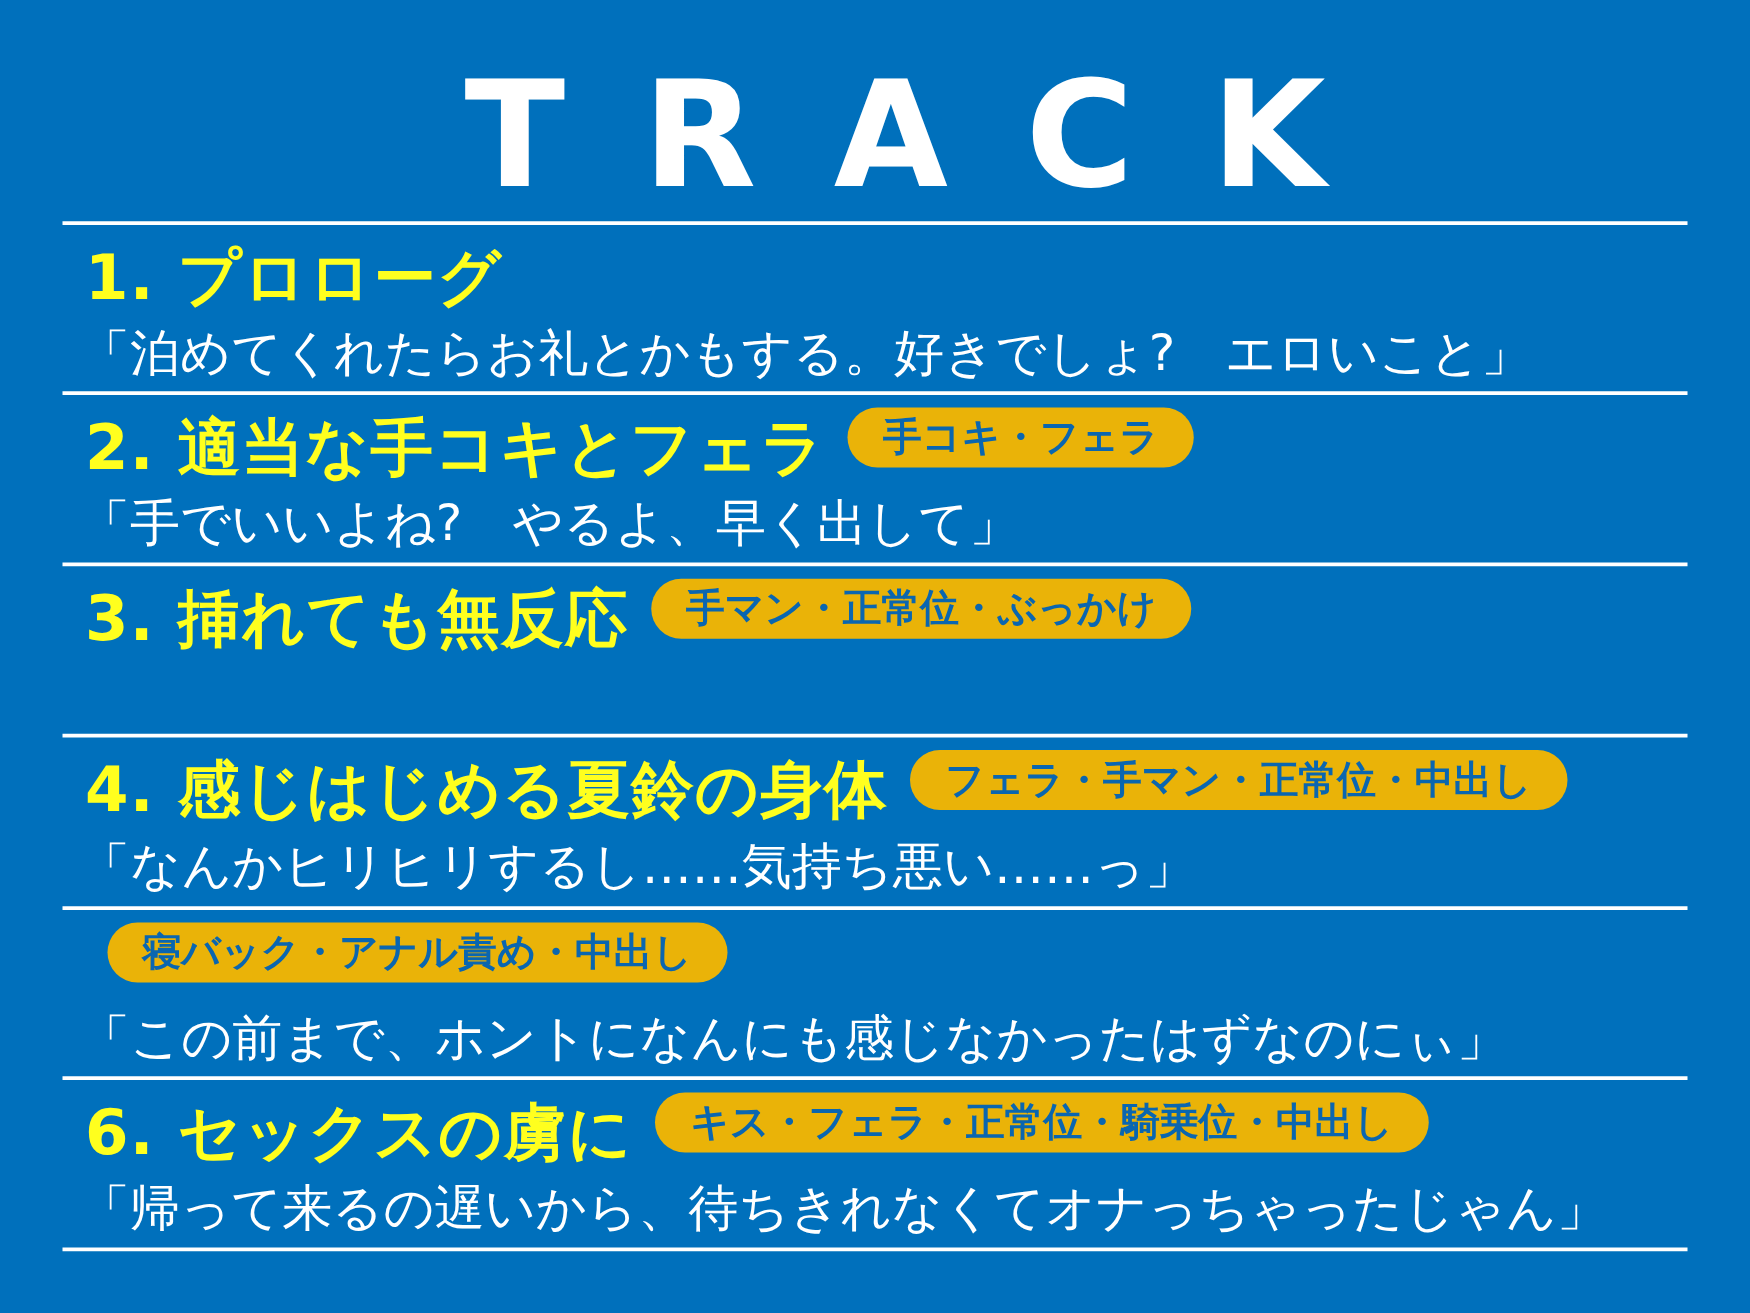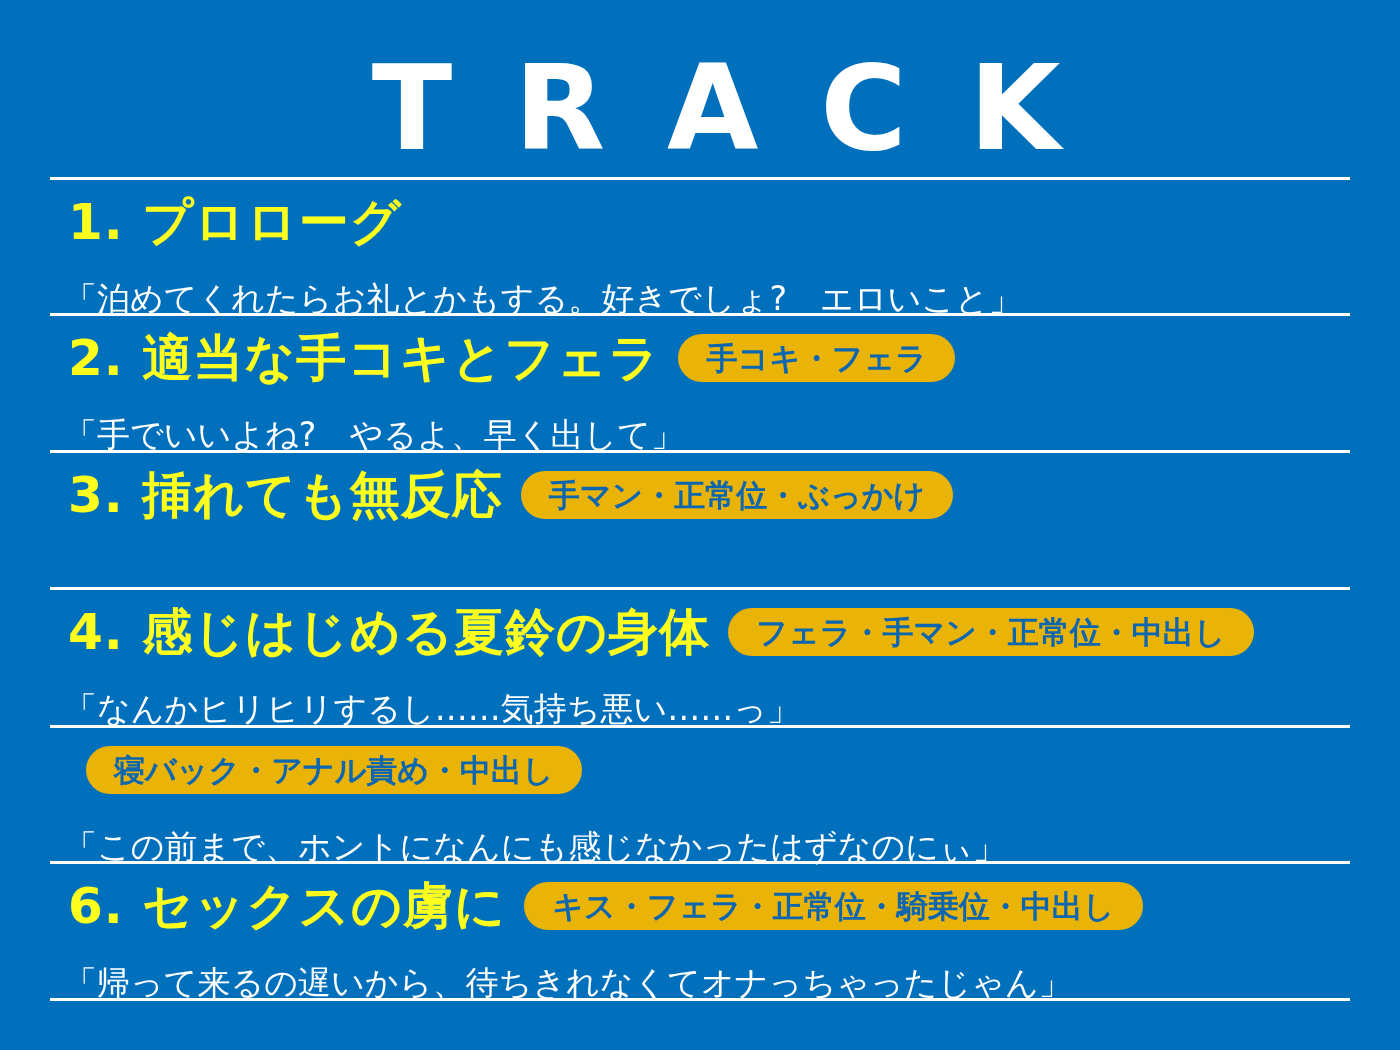--- a/index.html
+++ b/index.html
@@ -17,36 +17,36 @@
     line-height:140px; padding-left:94px; box-sizing:border-box;
   }
   .rule {
     position:absolute; left:50px; width:1300px; height:3px;
     background:#ffffff;
   }
   .track {
     position:absolute; left:68px; width:1290px;
   }
   .head {
-    display:flex; align-items:center; height:64px;
+    display:flex; height:64px;
   }
   .track-title {
     color:#FFFF1E; font-weight:bold; font-size:50px;
     line-height:64px; white-space:nowrap;
     letter-spacing:1px;
   }
   .badge {
     margin-left:18px; background:#eab308; color:#0a66b0;
     border-radius:24px; height:48px; line-height:48px;
     padding:0 28px; font-size:31px; font-weight:bold;
     white-space:nowrap;
   }
   .quote {
-    color:#ffffff; font-size:33px; line-height:50px;
-    white-space:nowrap; margin-top:20px; margin-left:-4px;
+    color:#ffffff; font-size:40px; line-height:50px;
+    white-space:nowrap; margin-top:4px; margin-left:-4px;
   }
 </style>
 </head>
 <body>
 
 <div class="title">TRACK</div>
 
 <div class="rule" style="top:177px"></div>
 
 <div class="track" style="top:190px">

